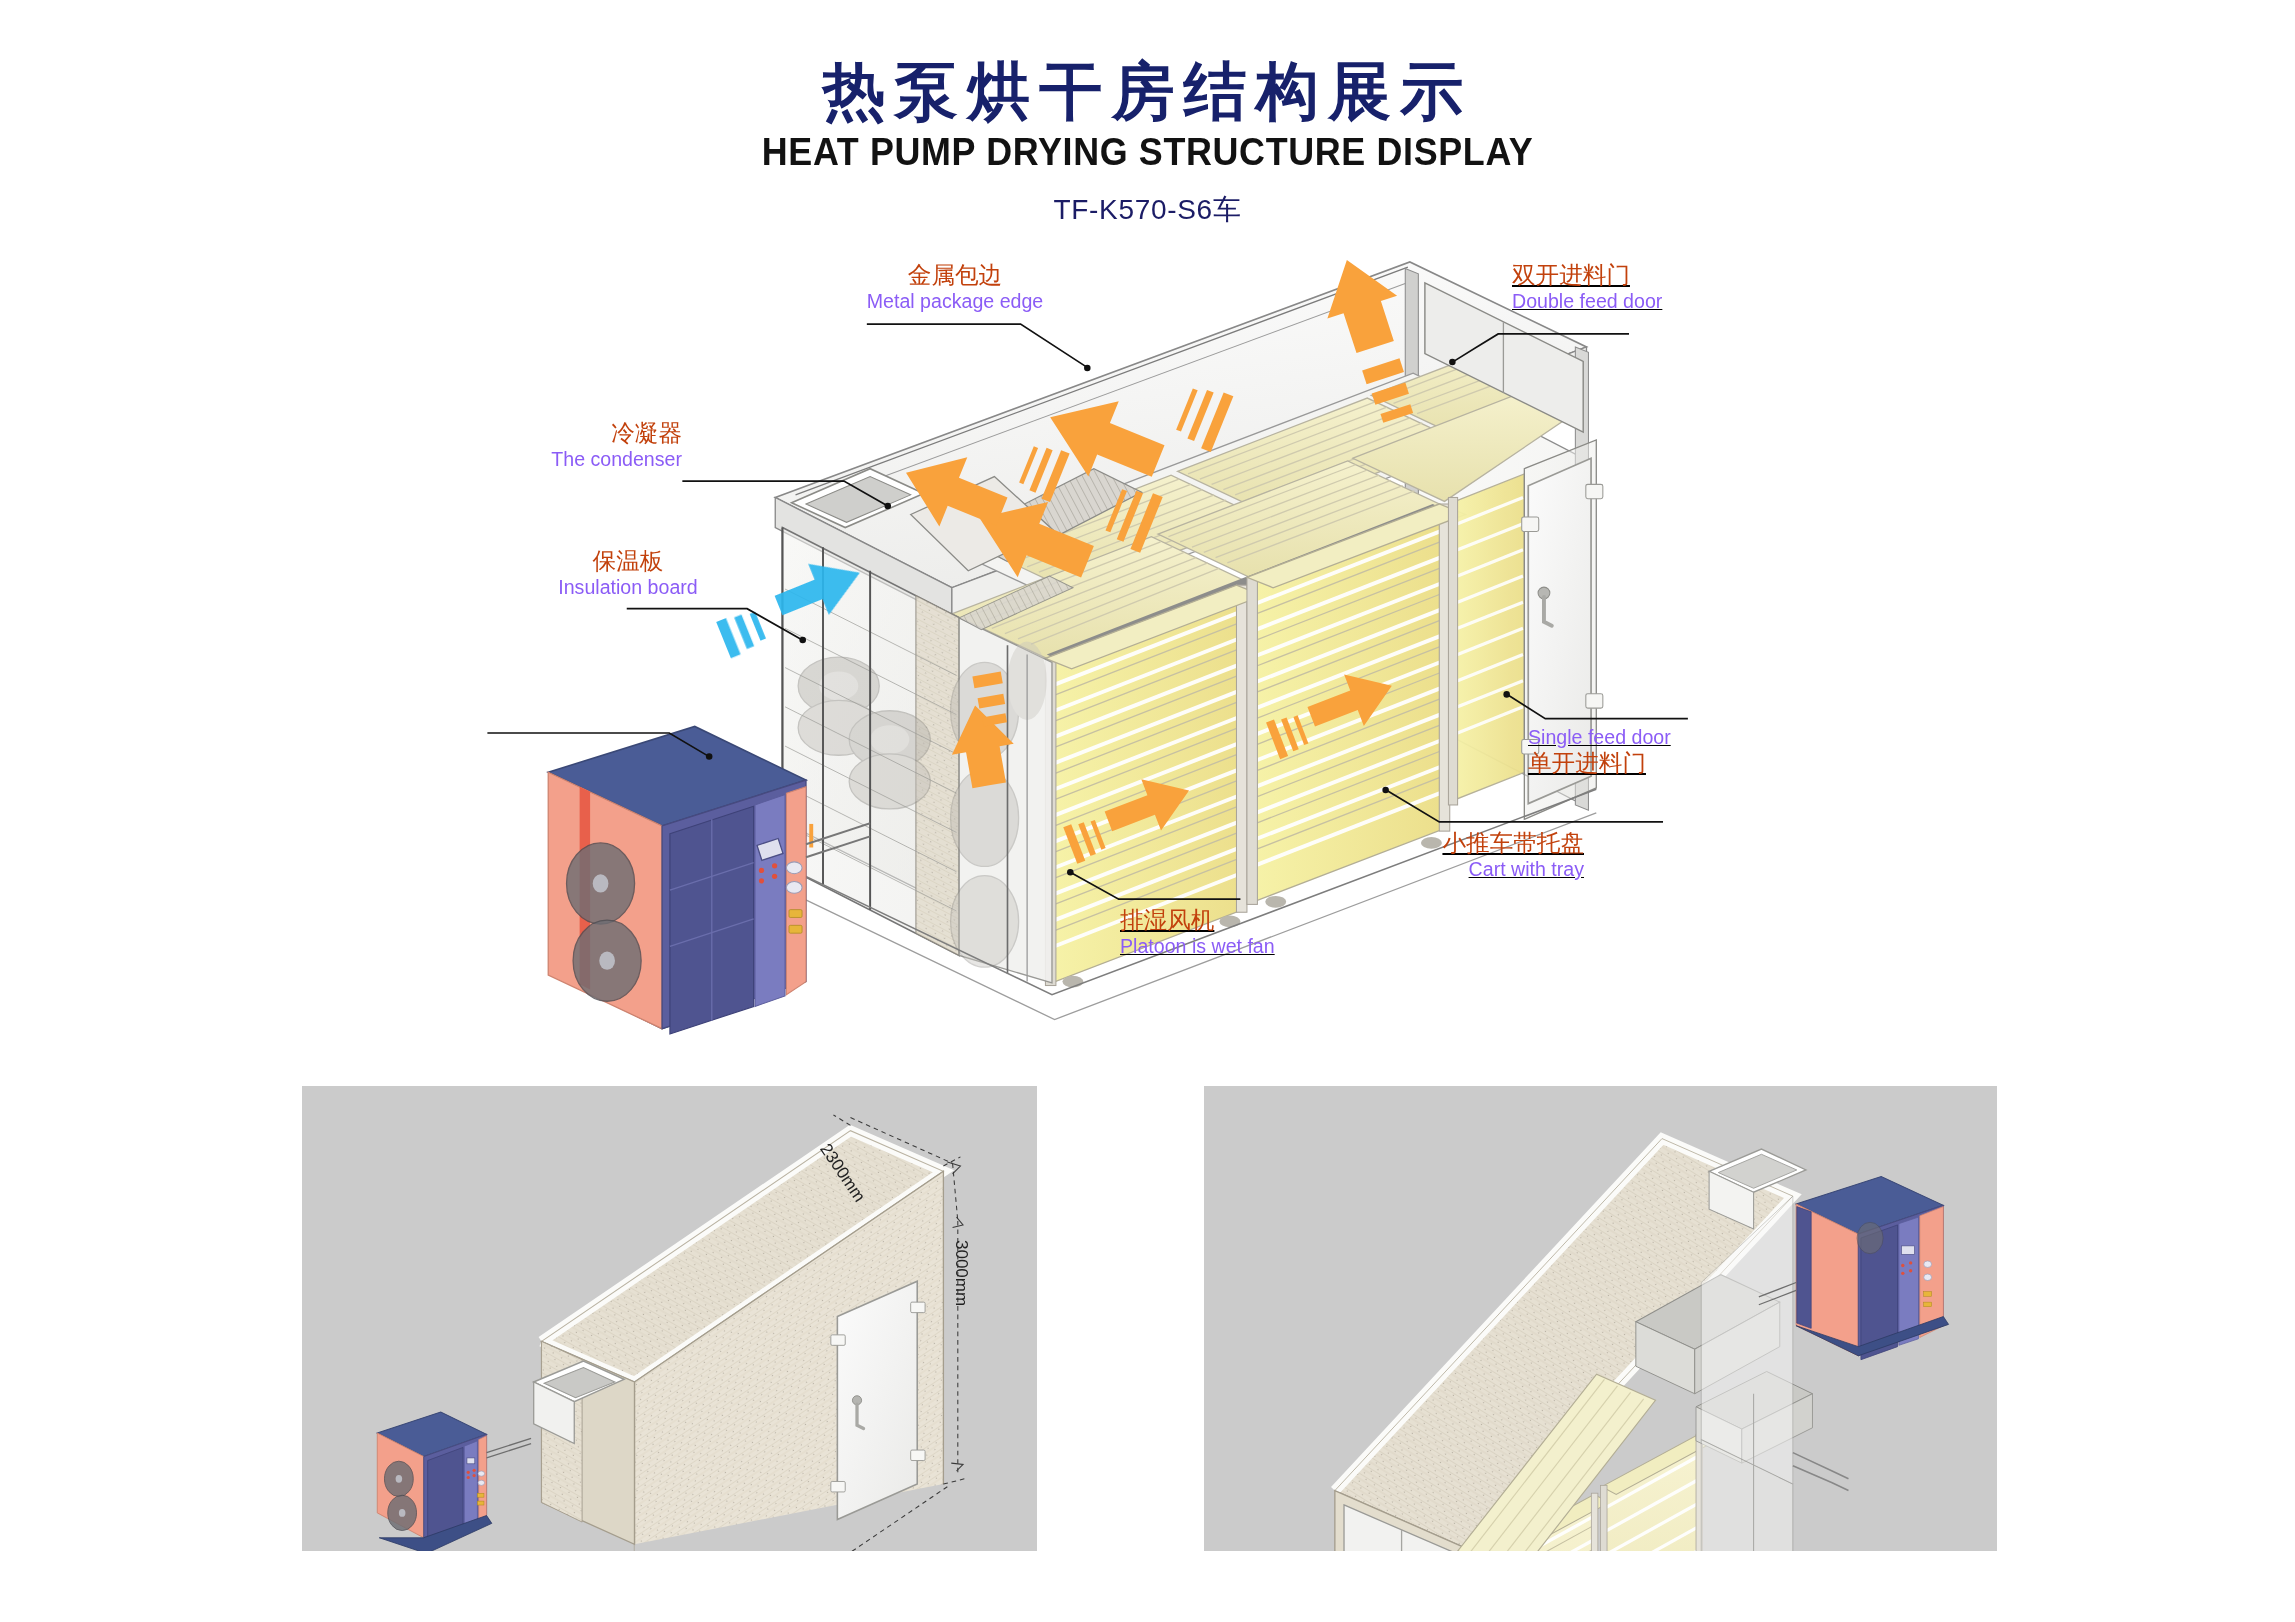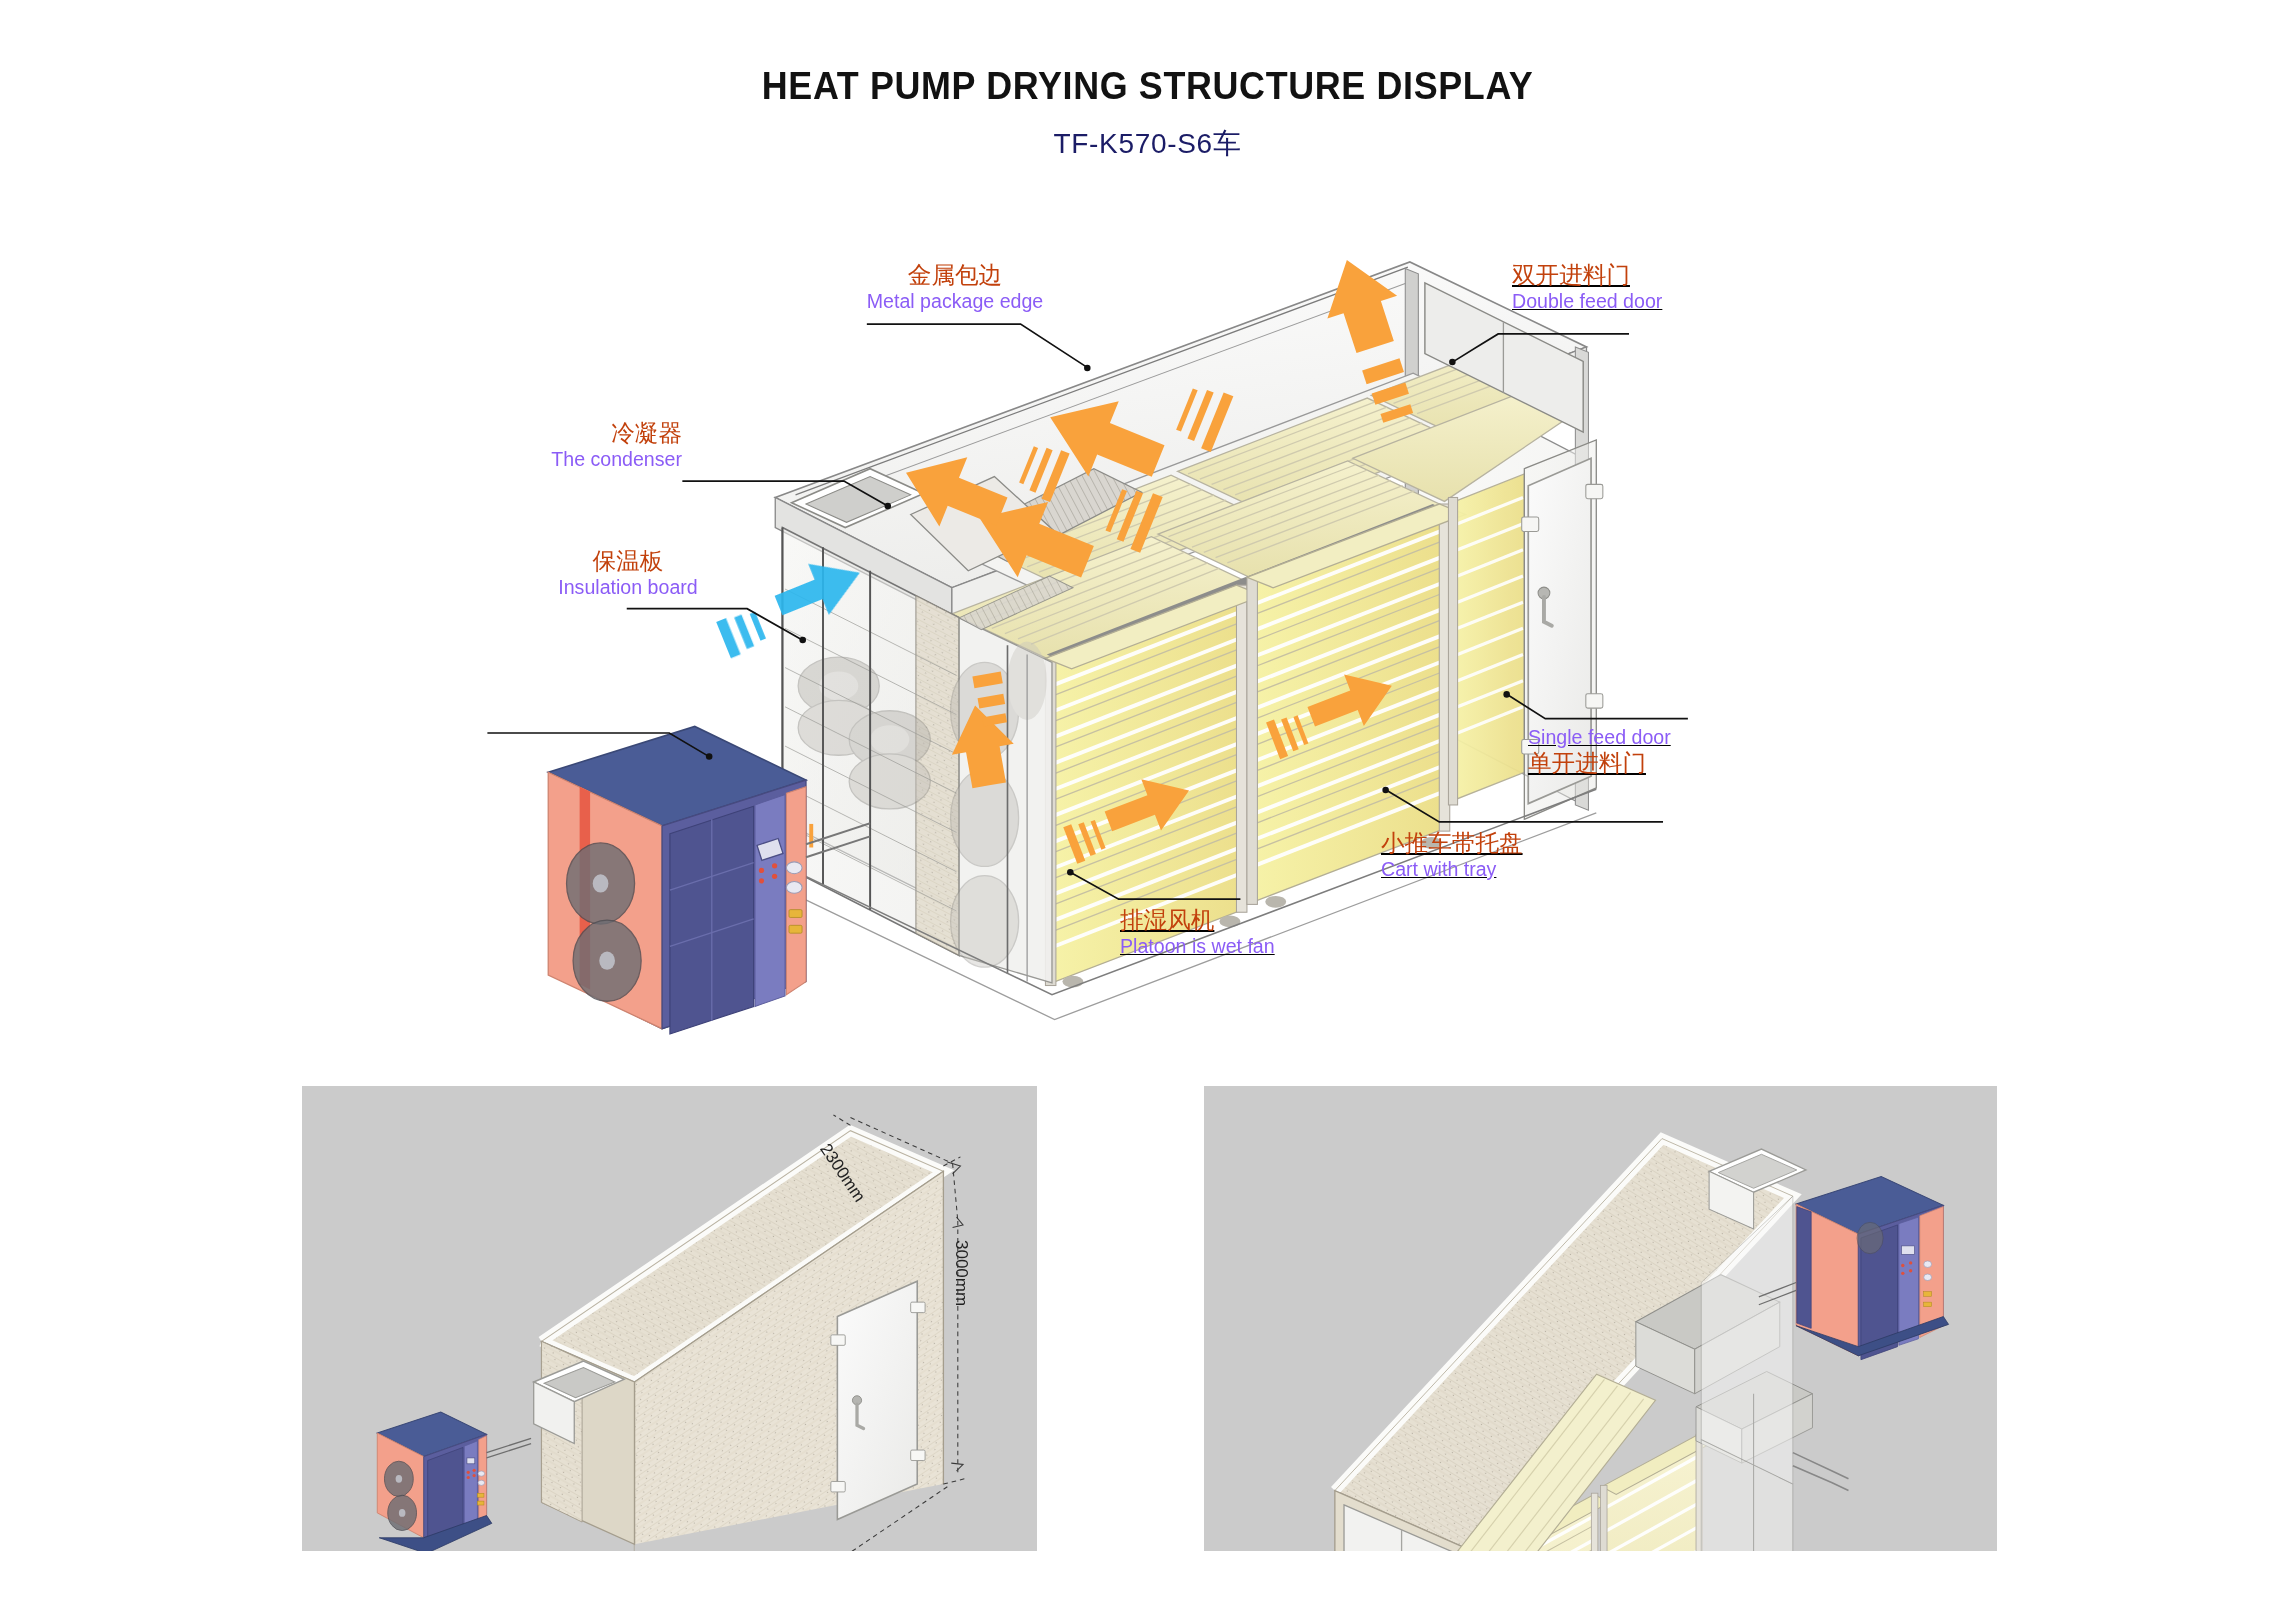--- a/index.html
+++ b/index.html
@@ -43,20 +43,21 @@
   #panel-right{left:1204px;top:1086px;width:793px;height:465px;}
 
   .dim{position:absolute;font-size:17px;color:#222;font-family:"Liberation Sans",sans-serif;white-space:nowrap;}
 </style>
 </head>
 <body>
 
 <div class="stage">
 
   <div class="title-block">
+    <div class="title-cn">热泵烘干房结构展示</div>
     <div class="title-en">HEAT PUMP DRYING STRUCTURE DISPLAY</div>
     <div class="title-model">TF-K570-S6车</div>
   </div>
 
   <svg class="leaders" viewBox="0 0 3508 2480">
     <defs>
       <linearGradient id="gTopFace" x1="0" y1="0" x2="0.3" y2="1">
         <stop offset="0" stop-color="#fdfdfd"></stop>
           <stop offset="1" stop-color="#ededeb"></stop>
       </linearGradient>
@@ -525,21 +526,21 @@
     <div class="cn">保温板</div>
     <div class="en">Insulation board</div>
   </div>
 
 
   <div class="callout ta-l" style="left:1528px;top:726px;width:301px;">
     <div class="en">Single feed door</div>
     <div class="cn">单开进料门</div>
   </div>
 
-  <div class="callout ta-l" style="left:1381px;top:830px;width:275px;">
+  <div class="callout ta-l" style="left:1309px;top:830px;width:275px;text-align:right;">
     <div class="cn">小推车带托盘</div>
     <div class="en">Cart with tray</div>
   </div>
 
   <div class="callout ta-l" style="left:1120px;top:907px;width:275px;">
     <div class="cn">排湿风机</div>
     <div class="en">Platoon is wet fan</div>
   </div>
 
   <div class="panel" id="panel-left">

